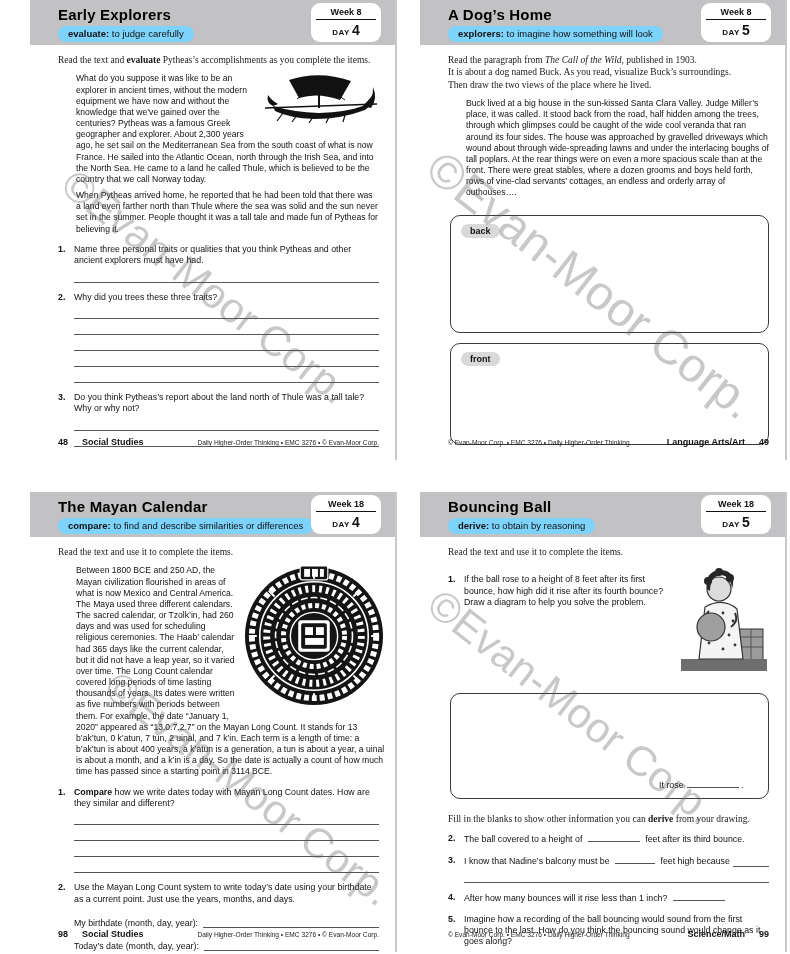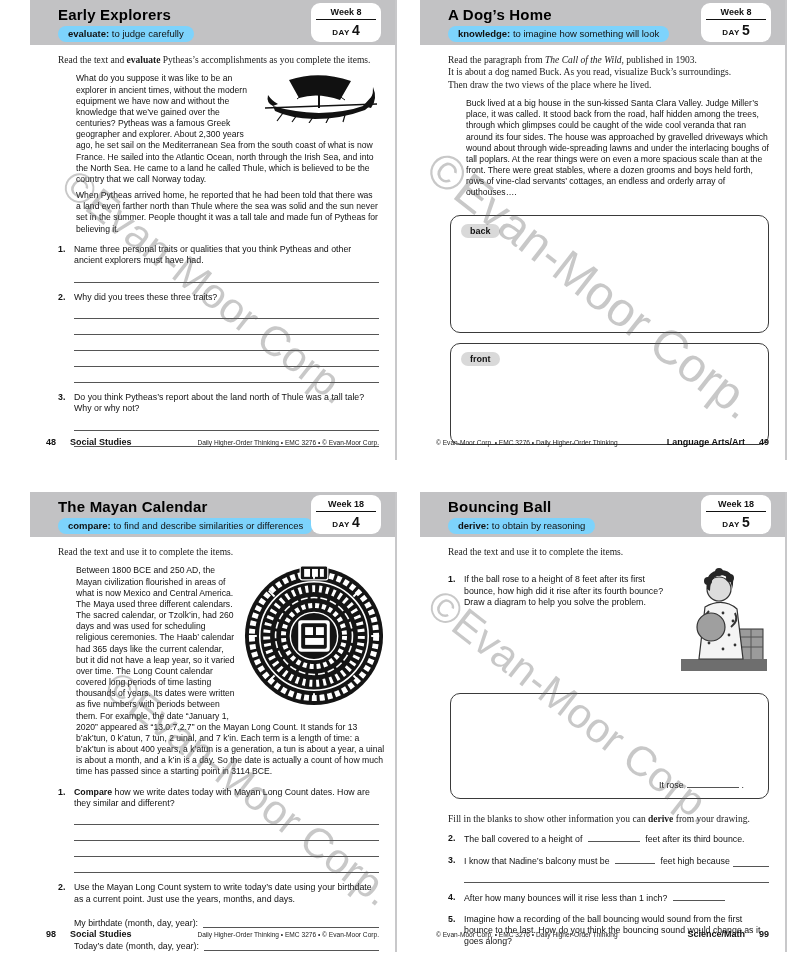--- a/index.html
+++ b/index.html
@@ -21,21 +21,21 @@
   .instr{font-family:"Liberation Serif",serif;font-size:9.5px;line-height:1.3;color:#1a1a1a;margin-bottom:7px;}
   .para{font-size:8.6px;line-height:1.3;margin-left:18px;color:#111;}
   .para + .para{margin-top:5px;}
   .q{display:flex;font-size:8.8px;line-height:1.3;margin-top:9px;}
   .qn{width:16px;font-weight:700;flex:none;}
   .qtext{flex:1;}
   .alines{margin-left:16px;}
   .aline{height:15px;border-bottom:1px solid #555;}
   .floatimg{float:right;margin:0 0 4px 8px;}
 
-  .footer{position:absolute;left:16px;right:16px;bottom:13px;display:flex;justify-content:space-between;align-items:baseline;}
+  .footer{position:absolute;left:28px;right:16px;bottom:13px;display:flex;justify-content:space-between;align-items:baseline;}
   .fgrp{display:flex;gap:14px;align-items:baseline;}
   .fpg,.fsub{font-weight:700;font-size:9px;}
   .finfo{font-size:6.6px;color:#222;}
 
   .wm{position:absolute;z-index:6;font-size:42px;color:rgba(95,95,95,.34);transform:rotate(38deg);transform-origin:left top;white-space:nowrap;pointer-events:none;font-family:"Liberation Sans",sans-serif;}
 
   .dbox{border:1.5px solid #3a3a3a;border-radius:10px;background:transparent;position:relative;margin-left:2px;}
   .boxtag{display:inline-block;background:#d9d9d9;border-radius:9px;font-weight:700;font-size:9px;padding:2px 9px;margin:8px 0 0 10px;}
   .boxcaption{position:absolute;right:24px;bottom:8px;font-size:8.8px;}
   .blank{display:inline-block;width:52px;border-bottom:1px solid #555;height:8px;margin:0 3px;}
@@ -113,21 +113,21 @@
         <span class="fsub">Social Studies</span>
       </div>
     <span class="finfo">Daily Higher-Order Thinking • EMC 3276 • © Evan-Moor Corp.</span>
   </div>
 </div>
 
 <div class="page" id="p2">
   <div class="wm" style="left:30px;top:140px;font-size:48px;">©Evan-Moor Corp.</div>
   <div class="hdr">
     <div class="title">A Dog’s Home</div>
-    <div class="skill"><b>knowledge:</b><span> to imagine how something will look</span></div>
+    <div class="skill"><b>explorers:</b><span> to imagine how something will look</span></div>
     <div class="badge">
       <div class="wk">Week 8</div>
       <div class="dayline"><span class="day">DAY</span><span class="dn">5</span></div>
     </div>
   </div>
   <div class="bodyarea">
     <div class="instr">
       <div><span>Read the paragraph from </span><i>The Call of the Wild</i><span>, published in 1903.</span></div>
       <div>It is about a dog named Buck. As you read, visualize Buck’s surroundings.</div>
       <div>Then draw the two views of the place where he lived.</div>

